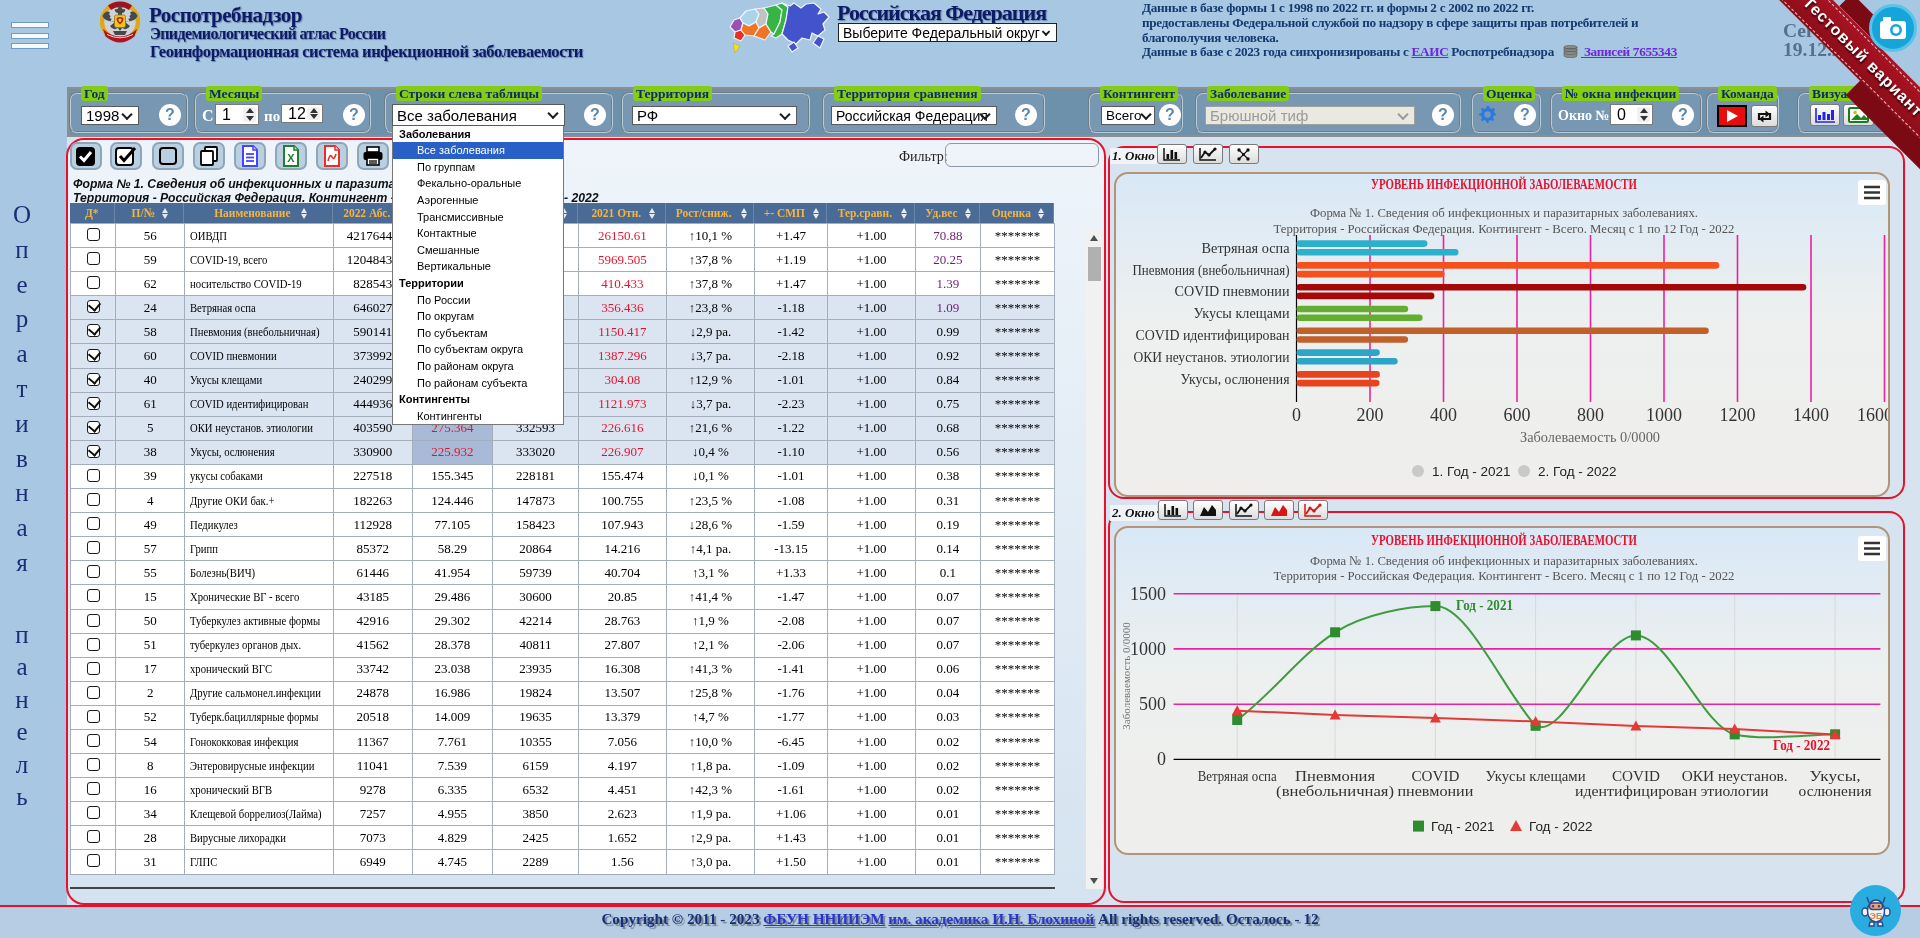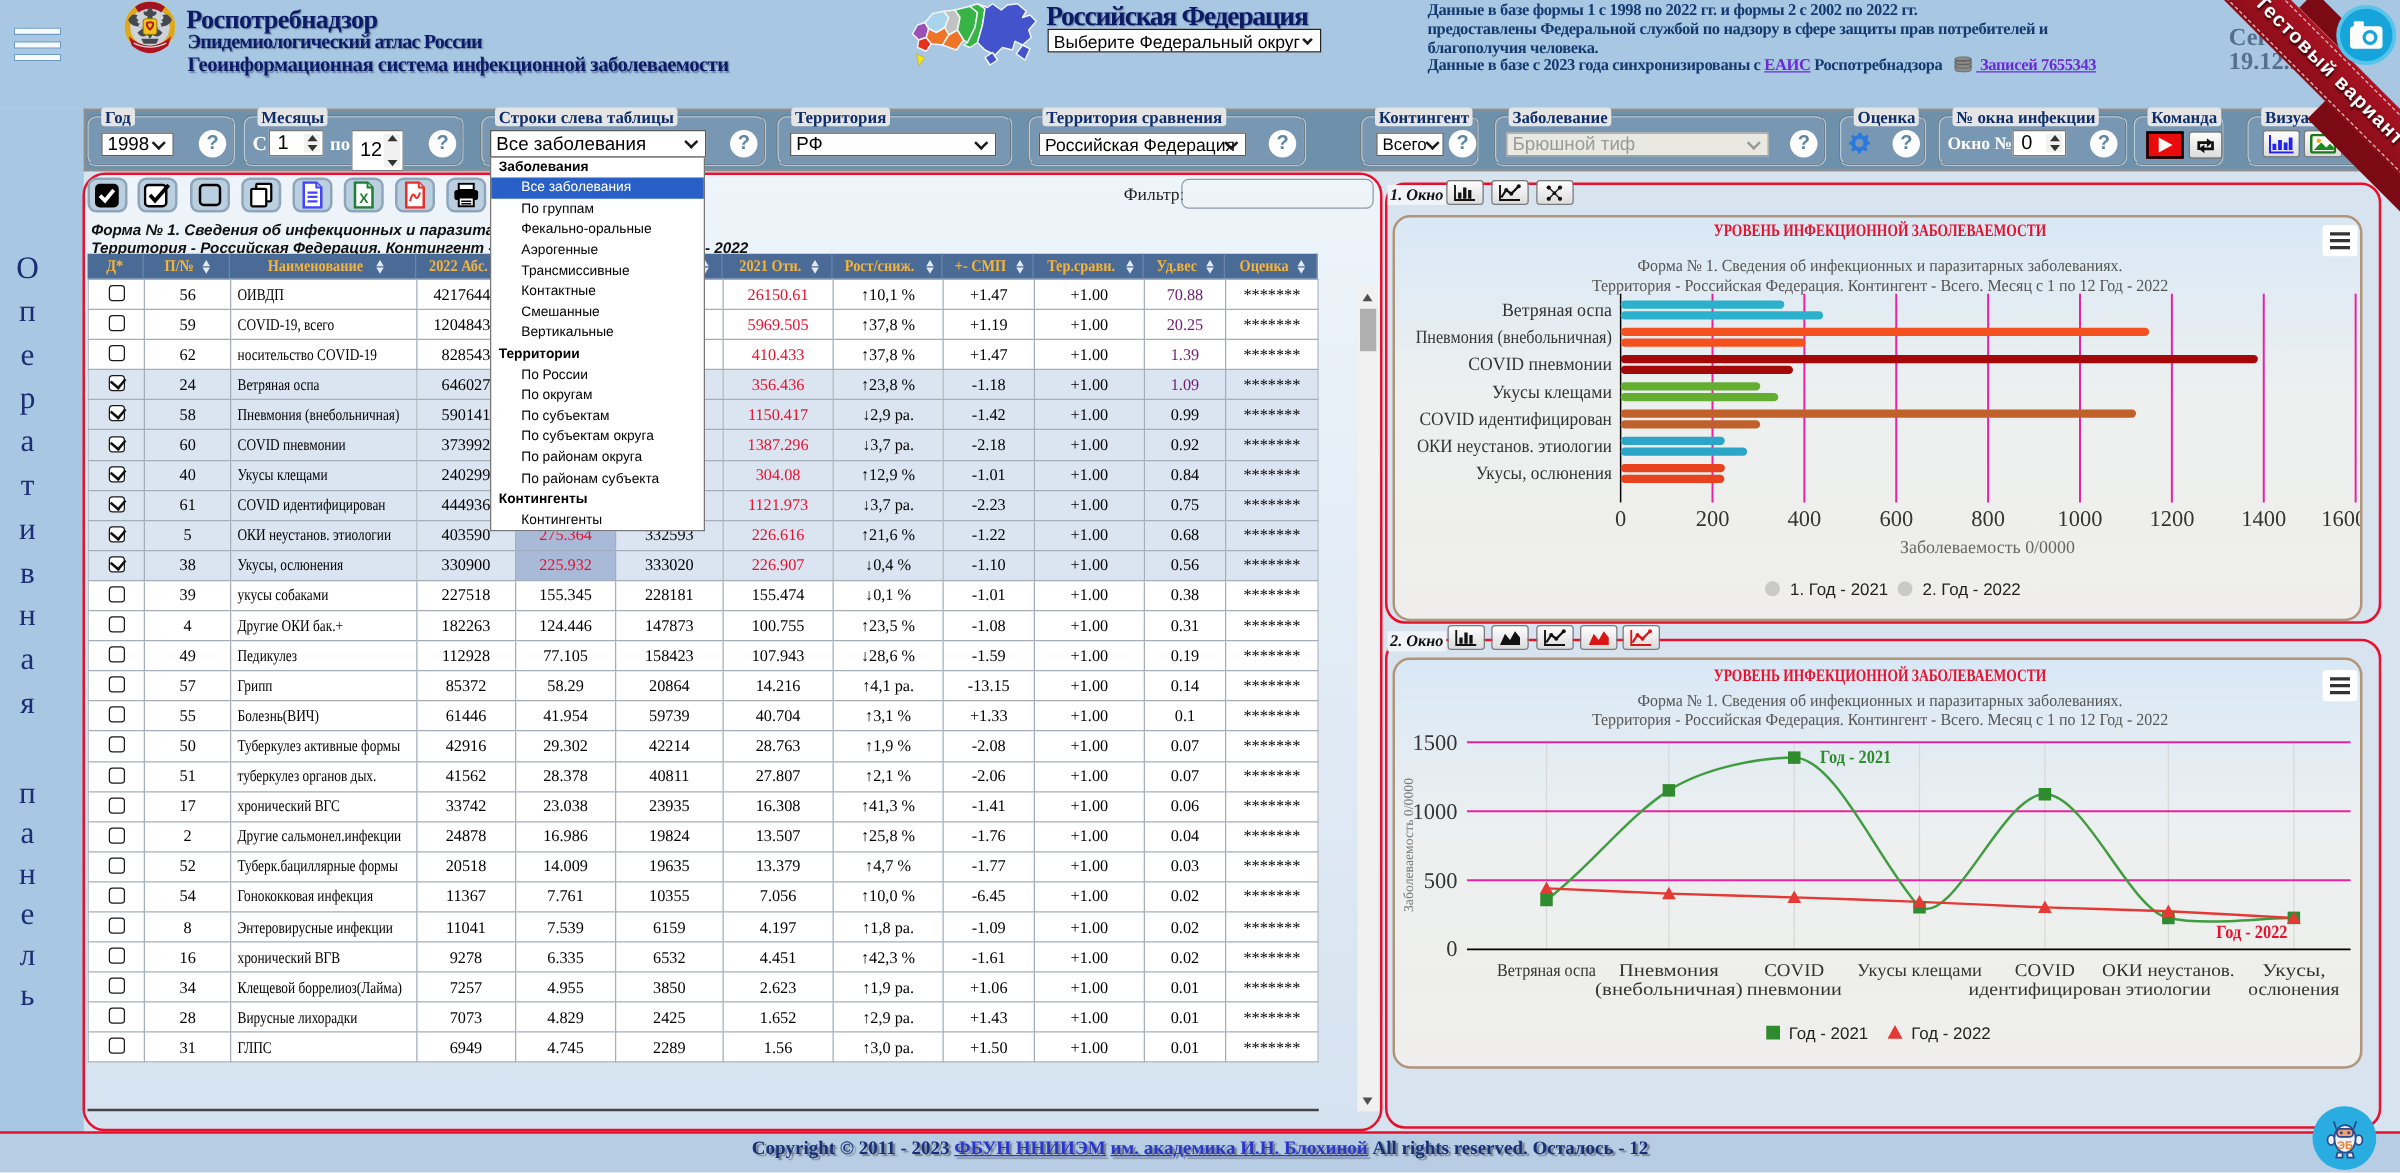--- a/index.html
+++ b/index.html
@@ -8,21 +8,21 @@
 .band-top{left:0;top:0;width:1920px;height:87px;background:#a7c7e2;}
 .band-left{left:0;top:87px;width:67px;height:819px;background:#a7c7e2;}
 .band-foot{left:0;top:906px;width:1920px;height:32px;background:#b6cde4;}
 .ham{left:11px;width:38px;height:6px;background:#f6fafd;border:1px solid #6f9cc6;}
 .navtitle{color:#0d1a66;font-weight:bold;text-shadow:1px 1px 1px rgba(90,110,150,0.8);white-space:nowrap;}
 .infotxt{color:#153a70;font-weight:bold;font-size:13.2px;line-height:14.8px;white-space:nowrap;letter-spacing:-0.3px;}
 .infotxt a{color:#6d28d9;}
 .vtext{color:#1b2d74;font-size:25px;width:34px;text-align:center;white-space:pre-line;}
 .ctrlbar{left:67px;top:87px;width:1853px;height:50px;background:#6d90ab;border:2px solid #8e8e8e;border-right:none;}
 .fs{position:absolute;top:92px;height:41px;background:#7897b2;border:2px groove #b8cbd9;border-radius:8px;}
-.fs .lg{position:absolute;top:-8px;left:10px;padding:0 3px;background:#e5e5e5;color:#0d2d6b;font-weight:bold;font-size:13.5px;line-height:15px;white-space:nowrap;border-radius:3px;}
+.fs .lg{position:absolute;top:-8px;left:10px;padding:0 3px;background:#84cc16;color:#0d2d6b;font-weight:bold;font-size:13.5px;line-height:15px;white-space:nowrap;border-radius:3px;}
 .sel{position:absolute;background:#fff;border:1px solid #5a5a5a;font-family:"Liberation Sans",sans-serif;font-size:15px;color:#000;display:flex;align-items:center;padding-left:4px;white-space:nowrap;overflow:hidden;text-align:center;}
 .sel .chev{position:absolute;right:7px;top:50%;width:8px;height:8px;border-right:2px solid #1a1a1a;border-bottom:2px solid #1a1a1a;transform:translateY(-70%) rotate(45deg);}
 .qm{position:absolute;width:22px;height:22px;border-radius:50%;background:#fdfdfd;color:#5e87a6;font-family:"Liberation Sans",sans-serif;font-weight:bold;font-size:16px;text-align:center;line-height:22px;}
 .wlab{position:absolute;color:#fff;font-size:16px;font-weight:bold;}
 .spin{position:absolute;background:#fff;border:1px solid #7a7a7a;font-family:"Liberation Sans",sans-serif;font-size:16px;}
 .spin b{position:absolute;left:6px;top:50%;transform:translateY(-50%);font-weight:normal;z-index:2;}
 .spin .sb{position:absolute;right:2px;top:2px;bottom:2px;width:13px;background:#f1f1f1;border-radius:2px;left:auto;transform:none;z-index:1;}
 .tri-u{position:absolute;right:4.5px;z-index:3;width:0;height:0;border-left:4px solid transparent;border-right:4px solid transparent;}
 .panel-red{border:2px solid #e8112d;border-radius:18px;}
 .tbtn{position:absolute;top:142px;width:32px;height:28px;background:#bacfe0;border:2px solid #8fa6ba;border-radius:7px;display:flex;align-items:center;justify-content:center;}
@@ -136,21 +136,21 @@
       <span class="lg">Месяцы</span>
     </div>
 <div class="abs wlab" style="left:202px;top:107px">С</div>
     <div class="spin" style="left:215px;top:104px;width:44px;height:21px">
       <b>1</b>
       <b class="sb" style="left:auto"></b>
       <i class="tri-u" style="top:3px;border-bottom:5px solid #333"></i>
       <i class="tri-u" style="bottom:3px;border-top:5px solid #333"></i>
     </div>
     <div class="abs wlab" style="left:264px;top:108px;font-size:15px">по</div>
-    <div class="spin" style="left:281px;top:104px;width:42px;height:33px">
+    <div class="spin" style="left:281px;top:104px;width:42px;height:19px">
       <b>12</b>
       <b class="sb" style="left:auto"></b>
       <i class="tri-u" style="top:3px;border-bottom:5px solid #333"></i>
       <i class="tri-u" style="bottom:3px;border-top:5px solid #333"></i>
     </div>
     <div class="qm" style="left:343px;top:104px">?</div>
     <div class="fs" style="left:384px;width:229px">
       <span class="lg">Строки слева таблицы</span>
     </div>
 <div class="sel" style="left:392px;top:104px;width:173px;height:22px;z-index:61">Все заболевания<span class="chev"></span></div>
@@ -591,20 +591,34 @@
             <td>55</td>
             <td class="nm"><b>Болезнь(ВИЧ)</b></td>
             <td>61446</td>
             <td>41.954</td>
             <td>59739</td>
             <td>40.704</td>
             <td>↑3,1 %</td>
             <td>+1.33</td>
             <td>+1.00</td>
             <td>0.1</td>
+            <td>*******</td>
+          </tr>
+          <tr>
+            <td><span class="cb"></span></td>
+            <td>15</td>
+            <td class="nm"><b>Хронические ВГ - всего</b></td>
+            <td>43185</td>
+            <td>29.486</td>
+            <td>30600</td>
+            <td>20.85</td>
+            <td>↑41,4 %</td>
+            <td>-1.47</td>
+            <td>+1.00</td>
+            <td>0.07</td>
             <td>*******</td>
           </tr>
           <tr>
             <td><span class="cb"></span></td>
             <td>50</td>
             <td class="nm"><b>Туберкулез активные формы</b></td>
             <td>42916</td>
             <td>29.302</td>
             <td>42214</td>
             <td>28.763</td>

